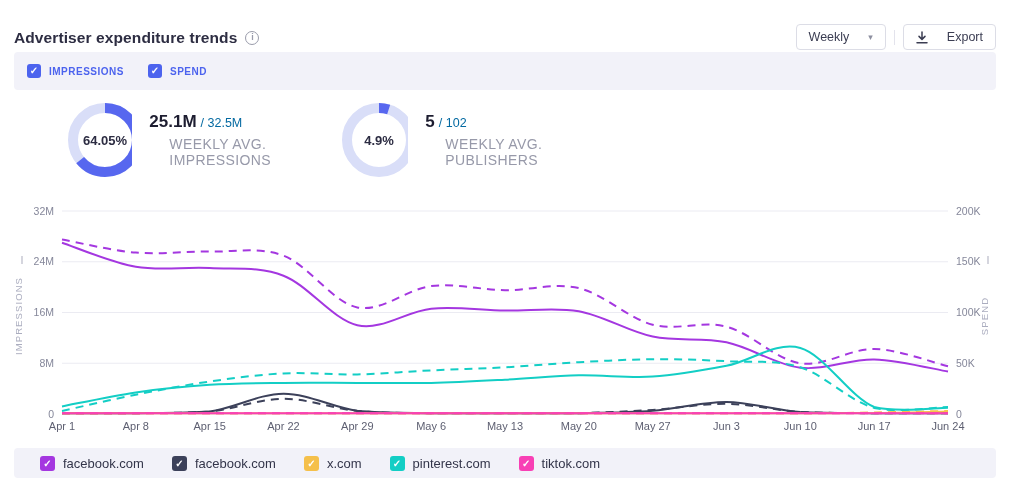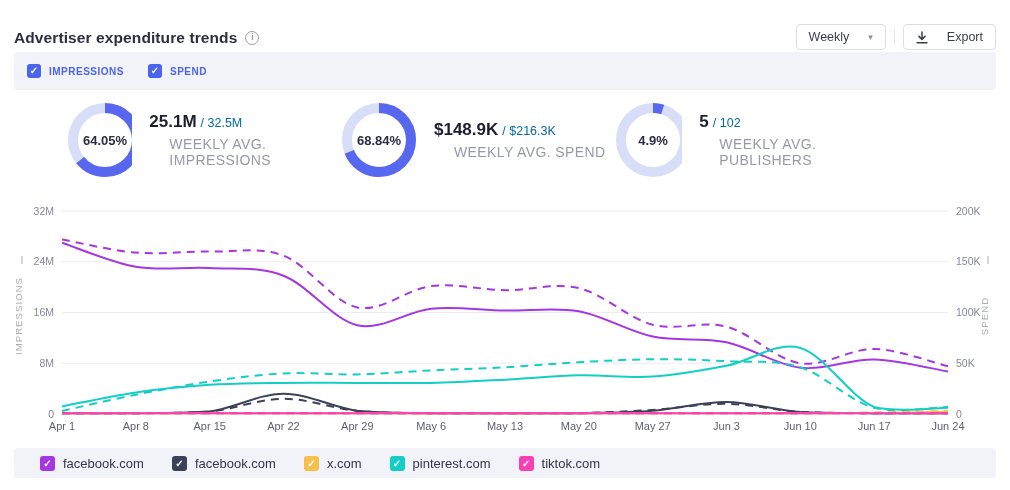--- a/index.html
+++ b/index.html
@@ -95,33 +95,20 @@
     <div class="kpi-text">
       <div>
         <span class="kpi-value">25.1M</span><span class="kpi-total">/ 32.5M</span>
       </div>
       <div class="kpi-label">WEEKLY AVG. IMPRESSIONS</div>
     </div>
   </div>
   <div class="kpi">
     <svg width="76" height="76">
       <circle class="donut-track" cx="38" cy="38" r="32"></circle>
-      <circle class="donut-arc" cx="38" cy="38" r="32" stroke-dasharray="138.41 201.06"></circle>
-      <text class="donut-pct" x="38" y="42.5" text-anchor="middle">68.84%</text>
-    </svg>
-    <div class="kpi-text">
-      <div>
-        <span class="kpi-value">$148.9K</span><span class="kpi-total">/ $216.3K</span>
-      </div>
-      <div class="kpi-label">WEEKLY AVG. SPEND</div>
-    </div>
-  </div>
-  <div class="kpi">
-    <svg width="76" height="76">
-      <circle class="donut-track" cx="38" cy="38" r="32"></circle>
       <circle class="donut-arc" cx="38" cy="38" r="32" stroke-dasharray="9.85 201.06"></circle>
       <text class="donut-pct" x="38" y="42.5" text-anchor="middle">4.9%</text>
     </svg>
     <div class="kpi-text">
       <div>
         <span class="kpi-value">5</span><span class="kpi-total">/ 102</span>
       </div>
       <div class="kpi-label">WEEKLY AVG. PUBLISHERS</div>
     </div>
   </div>

